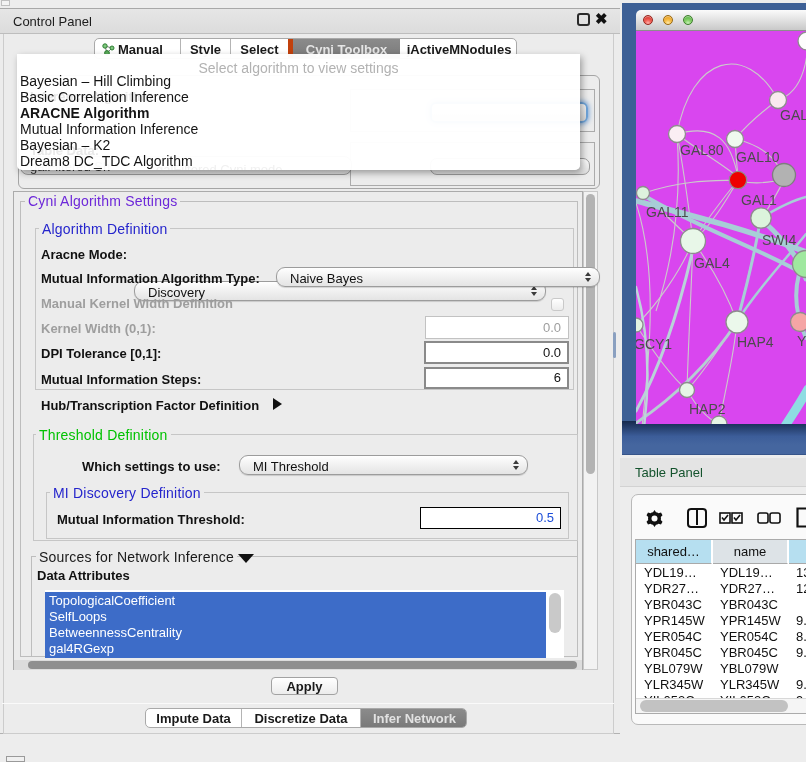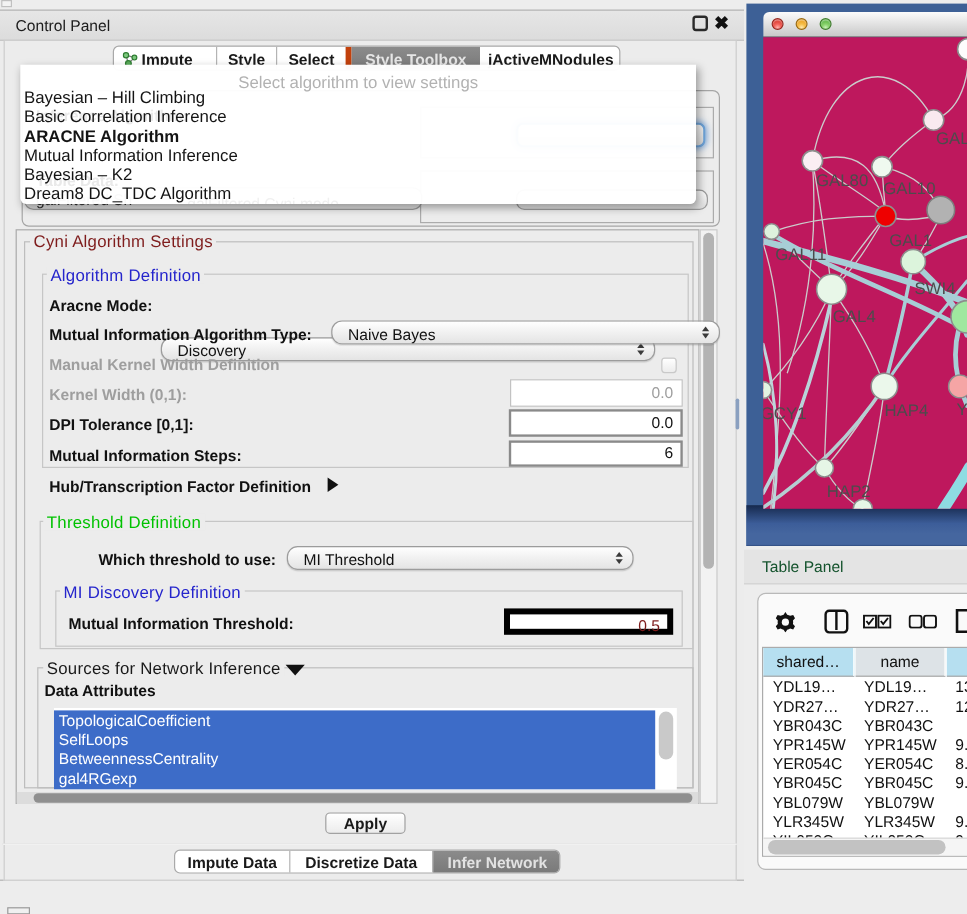--- a/index.html
+++ b/index.html
@@ -41,45 +41,45 @@
   <div class="abs" style="left:94px;top:29px;width:423px;height:21px;background:#ffffff;border:1px solid #a9a9a9;border-radius:5px;overflow:hidden;font-size:13px;font-weight:bold;color:#1a1a1a;">
     <div class="abs" style="left:0;top:0;width:86px;height:21px;border-right:1px solid #b4b4b4;">
       <svg class="abs" style="left:7px;top:4px;" width="13" height="13" viewBox="0 0 13 13">
         <line x1="3" y1="3" x2="10" y2="5" stroke="#7a7a7a" stroke-width="1"></line>
         <line x1="3" y1="3" x2="5" y2="10" stroke="#7a7a7a" stroke-width="1"></line>
         <line x1="10" y1="5" x2="5" y2="10" stroke="#7a7a7a" stroke-width="1"></line>
         <circle cx="3" cy="3" r="2.2" fill="#7ec87e" stroke="#2e7d32" stroke-width="1"></circle>
         <circle cx="10" cy="5" r="2" fill="#7ec87e" stroke="#2e7d32" stroke-width="1"></circle>
         <circle cx="5" cy="10" r="2.4" fill="#5aab5a" stroke="#2e7d32" stroke-width="1"></circle>
       </svg>
-      <span class="abs" style="left:23px;top:3px;">Impute</span>
+      <span class="abs" style="left:23px;top:3px;">Manual</span>
     </div>
     <div class="abs" style="left:86px;top:0;width:50px;height:21px;border-right:1px solid #b4b4b4;text-align:center;line-height:21px;">Style</div>
     <div class="abs" style="left:136px;top:0;width:62px;height:21px;border-right:5px solid #c2410c;text-align:center;line-height:21px;">Select</div>
-    <div class="abs" style="left:198px;top:0;width:107px;height:21px;background:linear-gradient(#8b8b8b,#787878);color:#e6e6e6;text-align:center;line-height:21px;">Style Toolbox</div>
+    <div class="abs" style="left:198px;top:0;width:107px;height:21px;background:linear-gradient(#8b8b8b,#787878);color:#e6e6e6;text-align:center;line-height:21px;">Cyni Toolbox</div>
     <div class="abs" style="left:305px;top:0;width:118px;height:21px;text-align:center;line-height:21px;">jActiveMNodules</div>
   </div>
 
   <div class="abs" style="left:18px;top:66px;width:582px;height:114px;border:1px solid #a5a5a5;border-radius:6px;"></div>
 
   <div class="abs" style="left:350px;top:80px;width:245px;height:43px;border:1px solid #ababab;"></div>
   <div class="abs" style="left:430px;top:93px;width:158px;height:21px;border-radius:6px;border:2px solid #6ea3d8;box-shadow:0 0 5px 1px rgba(90,145,210,0.8);background:linear-gradient(#f4f4f4,#d9d9d9);"></div>
   <div class="abs" style="left:350px;top:133px;width:245px;height:44px;border:1px solid #ababab;"></div>
   <div class="abs" style="left:430px;top:149px;width:160px;height:17px;border-radius:7px;border:1px solid #9c9c9c;background:linear-gradient(#fdfdfd,#dddddd);"></div>
   <div class="abs" style="left:20px;top:147px;width:332px;height:19px;border-radius:8px;border:1px solid #9c9c9c;background:linear-gradient(#fdfdfd,#dddddd);font-size:13px;color:#333;">
       <span class="abs" style="left:9px;top:2px;">galFiltered Sh</span>
     </div>
 
   <div class="abs" style="left:13px;top:182px;width:570px;height:479px;border:1px solid #ababab;background:#ececec;"></div>
 
   <div class="abs" style="left:583px;top:182px;width:15px;height:479px;background:#f2f2f2;border:1px solid #c8c8c8;"></div>
   <div class="abs" style="left:586px;top:185px;width:9px;height:280px;background:#b3b3b3;border-radius:5px;"></div>
 
   <div class="abs etched" style="left:20px;top:192px;width:558px;height:456px;border-color:#bdbdbd;"></div>
-  <div class="gtitle" style="left:25px;top:185px;color:#7f1d1d;">Cyni Algorithm Settings</div>
+  <div class="gtitle" style="left:25px;top:185px;color:#6d28d9;">Cyni Algorithm Settings</div>
 
   <div class="abs etched" style="left:35px;top:219px;width:539px;height:162px;border-color:#c6c6c6;"></div>
   <div class="gtitle" style="left:39px;top:213px;color:#2525cc;">Algorithm Definition</div>
 
   <div class="lbl b" style="left:41px;top:238px;">Aracne Mode:</div>
   <div class="combo" style="left:134px;top:233px;width:412px;height:20px;margin-top:39px;">
     <span class="abs" style="left:13px;top:3px;">Discovery</span>
     <span class="ar">
         <span class="tri-u"></span>
         <span class="tri-d"></span>
@@ -106,33 +106,33 @@
 
   <div class="lbl b" style="left:41px;top:363px;">Mutual Information Steps:</div>
   <div class="field" style="left:424px;top:358px;width:145px;height:22px;border:2px solid #8a8a8a;color:#111;line-height:18px;padding-right:6px;">6</div>
 
   <div class="lbl b" style="left:41px;top:389px;">Hub/Transcription Factor Definition</div>
   <div class="abs" style="left:273px;top:389px;width:0;height:0;border-top:6.5px solid transparent;border-bottom:6.5px solid transparent;border-left:9px solid #111;"></div>
 
   <div class="abs etched" style="left:33px;top:425px;width:545px;height:107px;border-color:#c6c6c6;"></div>
   <div class="gtitle" style="left:36px;top:419px;color:#00c200;">Threshold Definition</div>
 
-  <div class="lbl b" style="left:82px;top:450px;">Which threshold to use:</div>
+  <div class="lbl b" style="left:82px;top:450px;">Which settings to use:</div>
   <div class="combo" style="left:239px;top:446px;width:289px;height:20px;">
     <span class="abs" style="left:13px;top:3px;">MI Threshold</span>
     <span class="ar">
         <span class="tri-u"></span>
         <span class="tri-d"></span>
       </span>
   </div>
 
   <div class="abs etched" style="left:46px;top:483px;width:523px;height:47px;border-color:#c6c6c6;"></div>
   <div class="gtitle" style="left:50px;top:477px;color:#2525cc;">MI Discovery Definition</div>
   <div class="lbl b" style="left:57px;top:503px;">Mutual Information Threshold:</div>
-  <div class="field" style="left:420px;top:498px;width:141px;height:22px;border:5px solid #000000;color:#7f1d1d;line-height:20px;padding-right:6px;">0.5</div>
+  <div class="field" style="left:420px;top:498px;width:141px;height:22px;border:1px solid #000000;color:#1d4ed8;line-height:20px;padding-right:6px;">0.5</div>
 
   <div class="abs etched" style="left:31px;top:547px;width:547px;height:101px;border-color:#bdbdbd;"></div>
   <div class="gtitle" style="left:36px;top:541px;color:#1a1a1a;">Sources for Network Inference</div>
   <div class="abs" style="left:238px;top:545px;width:0;height:0;border-left:8px solid transparent;border-right:8px solid transparent;border-top:9px solid #111;"></div>
 
   <div class="lbl b" style="left:37px;top:559px;">Data Attributes</div>
 
   <div class="abs" style="left:45px;top:581px;width:519px;height:68px;background:#ffffff;overflow:hidden;">
     <div class="abs" style="left:0;top:2px;width:501px;height:66px;background:#3d6cc8;color:#ffffff;font-size:13px;">
       <div style="padding:1px 0 0 4px;height:16px;">TopologicalCoefficient</div>
@@ -176,21 +176,21 @@
 
 <div class="abs" style="left:622px;top:3px;width:184px;height:452px;background:#3d6096;">
   <div class="abs" style="left:0;top:418px;width:184px;height:34px;background:linear-gradient(#16294d,#3c5d99 45%,#45669f 70%,#45669f 96%,#2e4a7d);"></div>
 
   <div class="abs" style="left:14px;top:7px;width:170px;height:21px;background:linear-gradient(#fbfbfb,#c9c9c9);border-bottom:1px solid #8d8d8d;border-radius:5px 0 0 0;">
     <div class="abs" style="left:7px;top:5px;width:10px;height:10px;border-radius:50%;background:radial-gradient(circle at 50% 88%, #ffb3ad 0%, #f3655d 35%, #dc3d33 70%, #c22d24);border:1px solid #96261e;box-shadow:inset 0 1px 1px rgba(255,255,255,0.5);"></div>
     <div class="abs" style="left:27px;top:5px;width:10px;height:10px;border-radius:50%;background:radial-gradient(circle at 50% 88%, #ffeab0 0%, #f7c14e 35%, #eda423 70%, #d08b12);border:1px solid #9a6a10;box-shadow:inset 0 1px 1px rgba(255,255,255,0.5);"></div>
     <div class="abs" style="left:47px;top:5px;width:10px;height:10px;border-radius:50%;background:radial-gradient(circle at 50% 88%, #c8f2b8 0%, #8ad36e 35%, #62b94a 70%, #4a9e35);border:1px solid #3e7d2c;box-shadow:inset 0 1px 1px rgba(255,255,255,0.5);"></div>
   </div>
 
-  <div class="abs" style="left:14px;top:28px;width:170px;height:393px;background:#be185d;overflow:hidden;">
+  <div class="abs" style="left:14px;top:28px;width:170px;height:393px;background:#d946ef;overflow:hidden;">
     <svg width="170" height="396" viewBox="0 0 170 396" style="position:absolute;left:0;top:0;">
 
       <g fill="none" stroke="#cbcbcb" stroke-width="1.1">
         <path d="M142,69 C110,10 55,25 41,103"></path>
         <path d="M142,69 C170,60 172,20 171,10"></path>
         <path d="M142,69 C120,85 110,95 99,108"></path>
         <path d="M41,103 C60,118 85,132 102,146"></path>
         <path d="M41,103 C48,140 52,170 57,210"></path>
         <path d="M41,103 C45,160 40,220 20,280"></path>
         <path d="M99,108 C100,125 101,135 102,146"></path>

